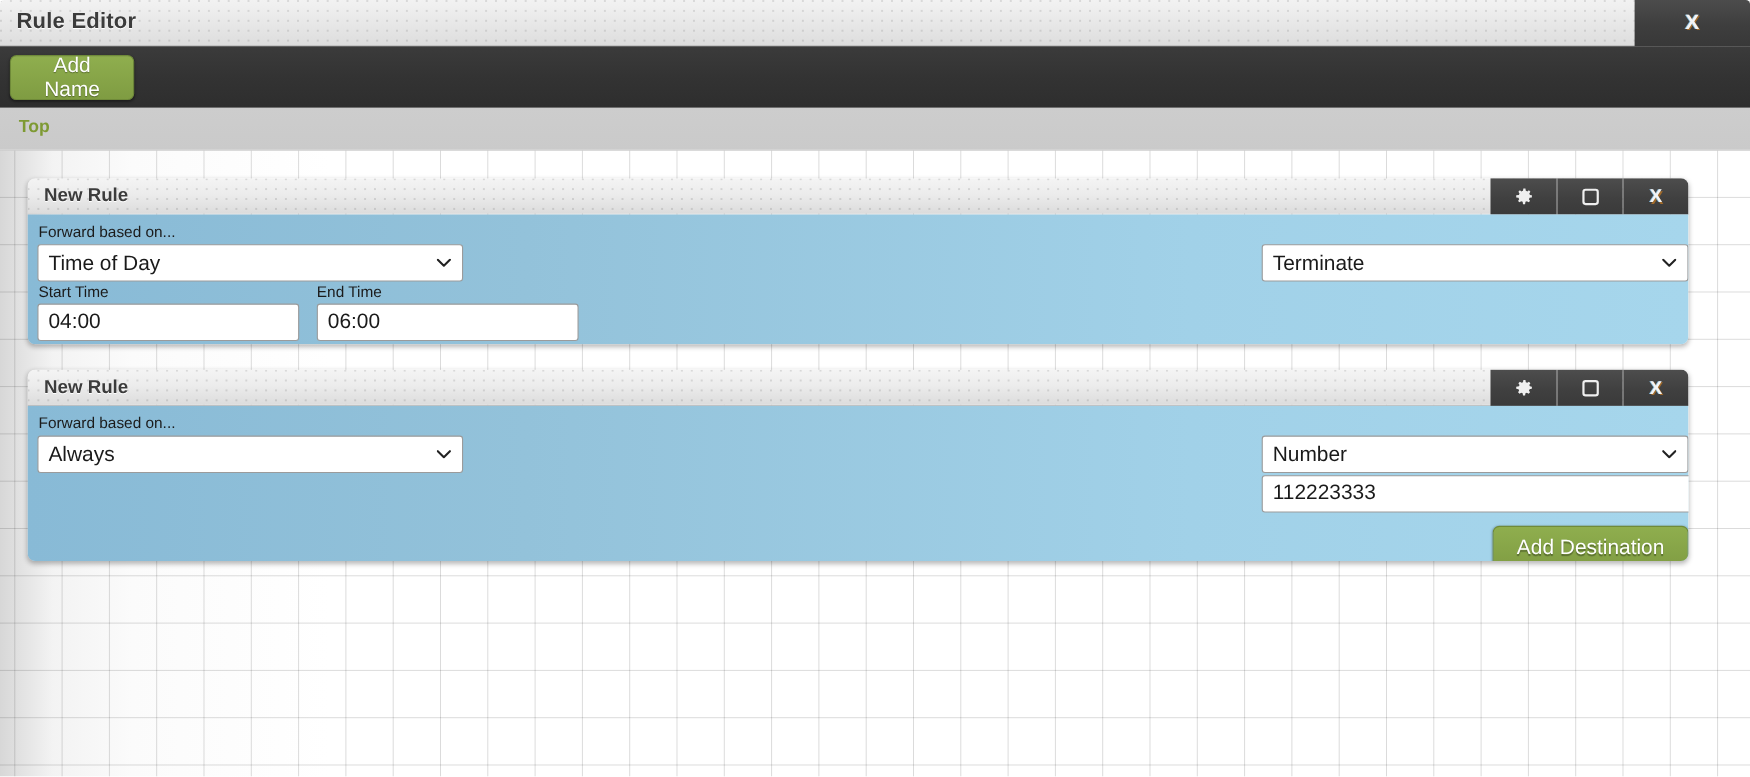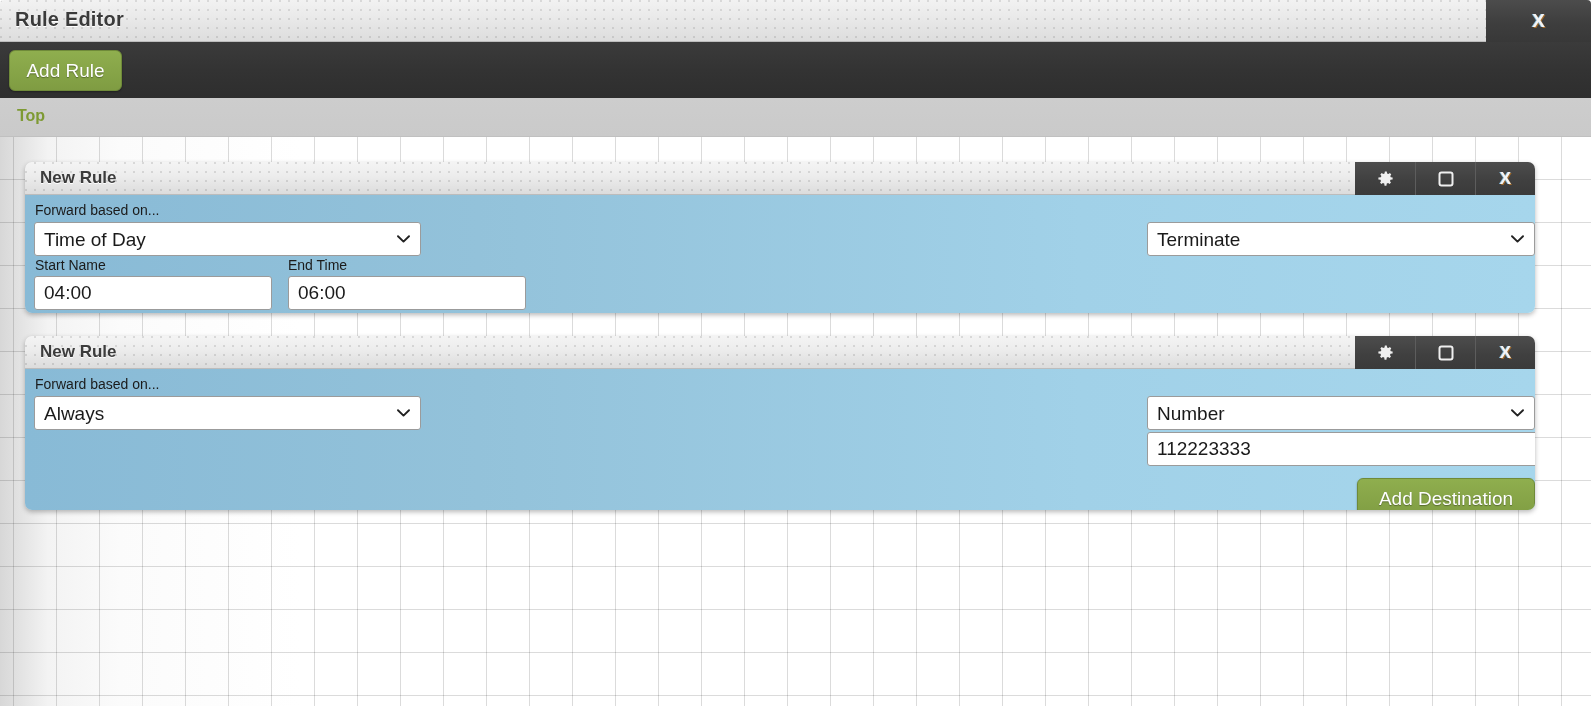--- a/index.html
+++ b/index.html
@@ -251,21 +251,21 @@
 <div id="app">
 
   <div class="window-titlebar">
     <div class="window-title">Rule Editor</div>
     <div class="window-close">
       <span>X</span>
     </div>
   </div>
 
   <div class="toolbar">
-    <button class="btn-green btn-add-rule">Add Rule</button>
+    <button class="btn-green btn-add-rule">Add Name</button>
   </div>
 
   <div class="breadcrumb-bar">
     <div class="breadcrumb-item">Top</div>
   </div>
 
   <div class="canvas">
 
     <div class="rule-panel" id="rule-1" style="left:25px; top:25px; width:1510px;">
       <div class="rule-titlebar">
@@ -292,21 +292,21 @@
         </div>
       </div>
       <div class="rule-body" style="height:118px;">
         <div class="field-label" style="left:10px; top:7px;">Forward based on...</div>
         <div class="select-wrap" style="left:9px; top:27px; width:387px; height:34px;">
           <select class="ui-select"><option value="Always">Always</option><option value="Time of Day" selected="">Time of Day</option></select>
           <svg class="select-chev" viewBox="0 0 13 8">
             <path d="M1 1.2 L6.5 6.6 L12 1.2" fill="none" stroke="#222" stroke-width="1.9" stroke-linecap="round" stroke-linejoin="round"></path>
           </svg>
         </div>
-        <div class="field-label" style="left:10px; top:62px;">Start Name</div>
+        <div class="field-label" style="left:10px; top:62px;">Start Time</div>
         <input class="ui-text" style="left: 9px; top: 81px; width: 238px; height: 34px;" value="04:00">
         <div class="field-label" style="left:263px; top:62px;">End Time</div>
         <input class="ui-text" style="left: 263px; top: 81px; width: 238px; height: 34px;" value="06:00">
         <div class="select-wrap" style="left:1122px; top:27px; width:388px; height:34px;">
           <select class="ui-select"><option value="Terminate">Terminate</option><option value="Number">Number</option></select>
           <svg class="select-chev" viewBox="0 0 13 8">
             <path d="M1 1.2 L6.5 6.6 L12 1.2" fill="none" stroke="#222" stroke-width="1.9" stroke-linecap="round" stroke-linejoin="round"></path>
           </svg>
         </div>
       </div>

